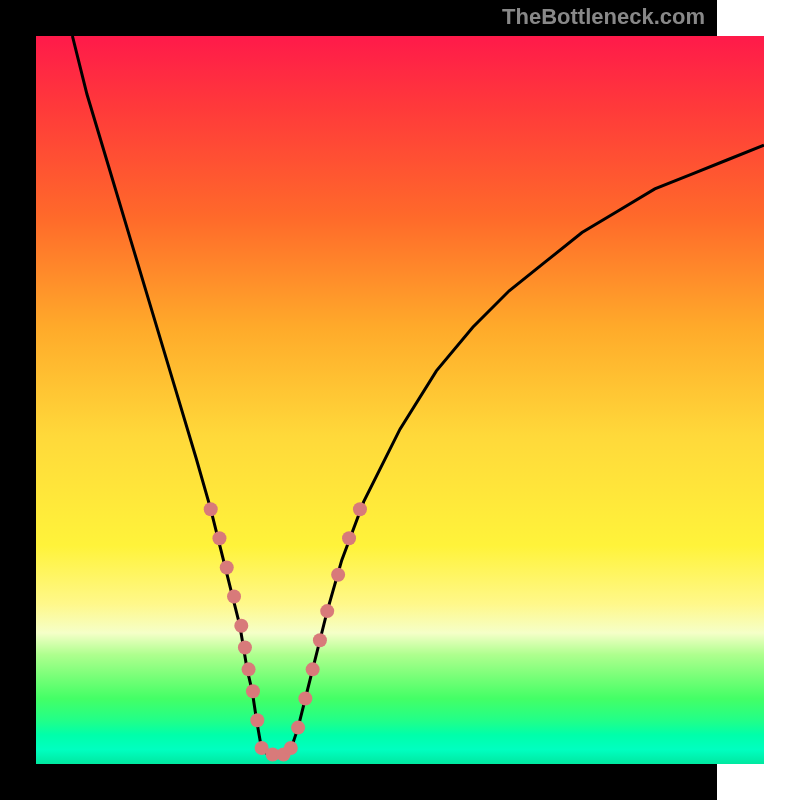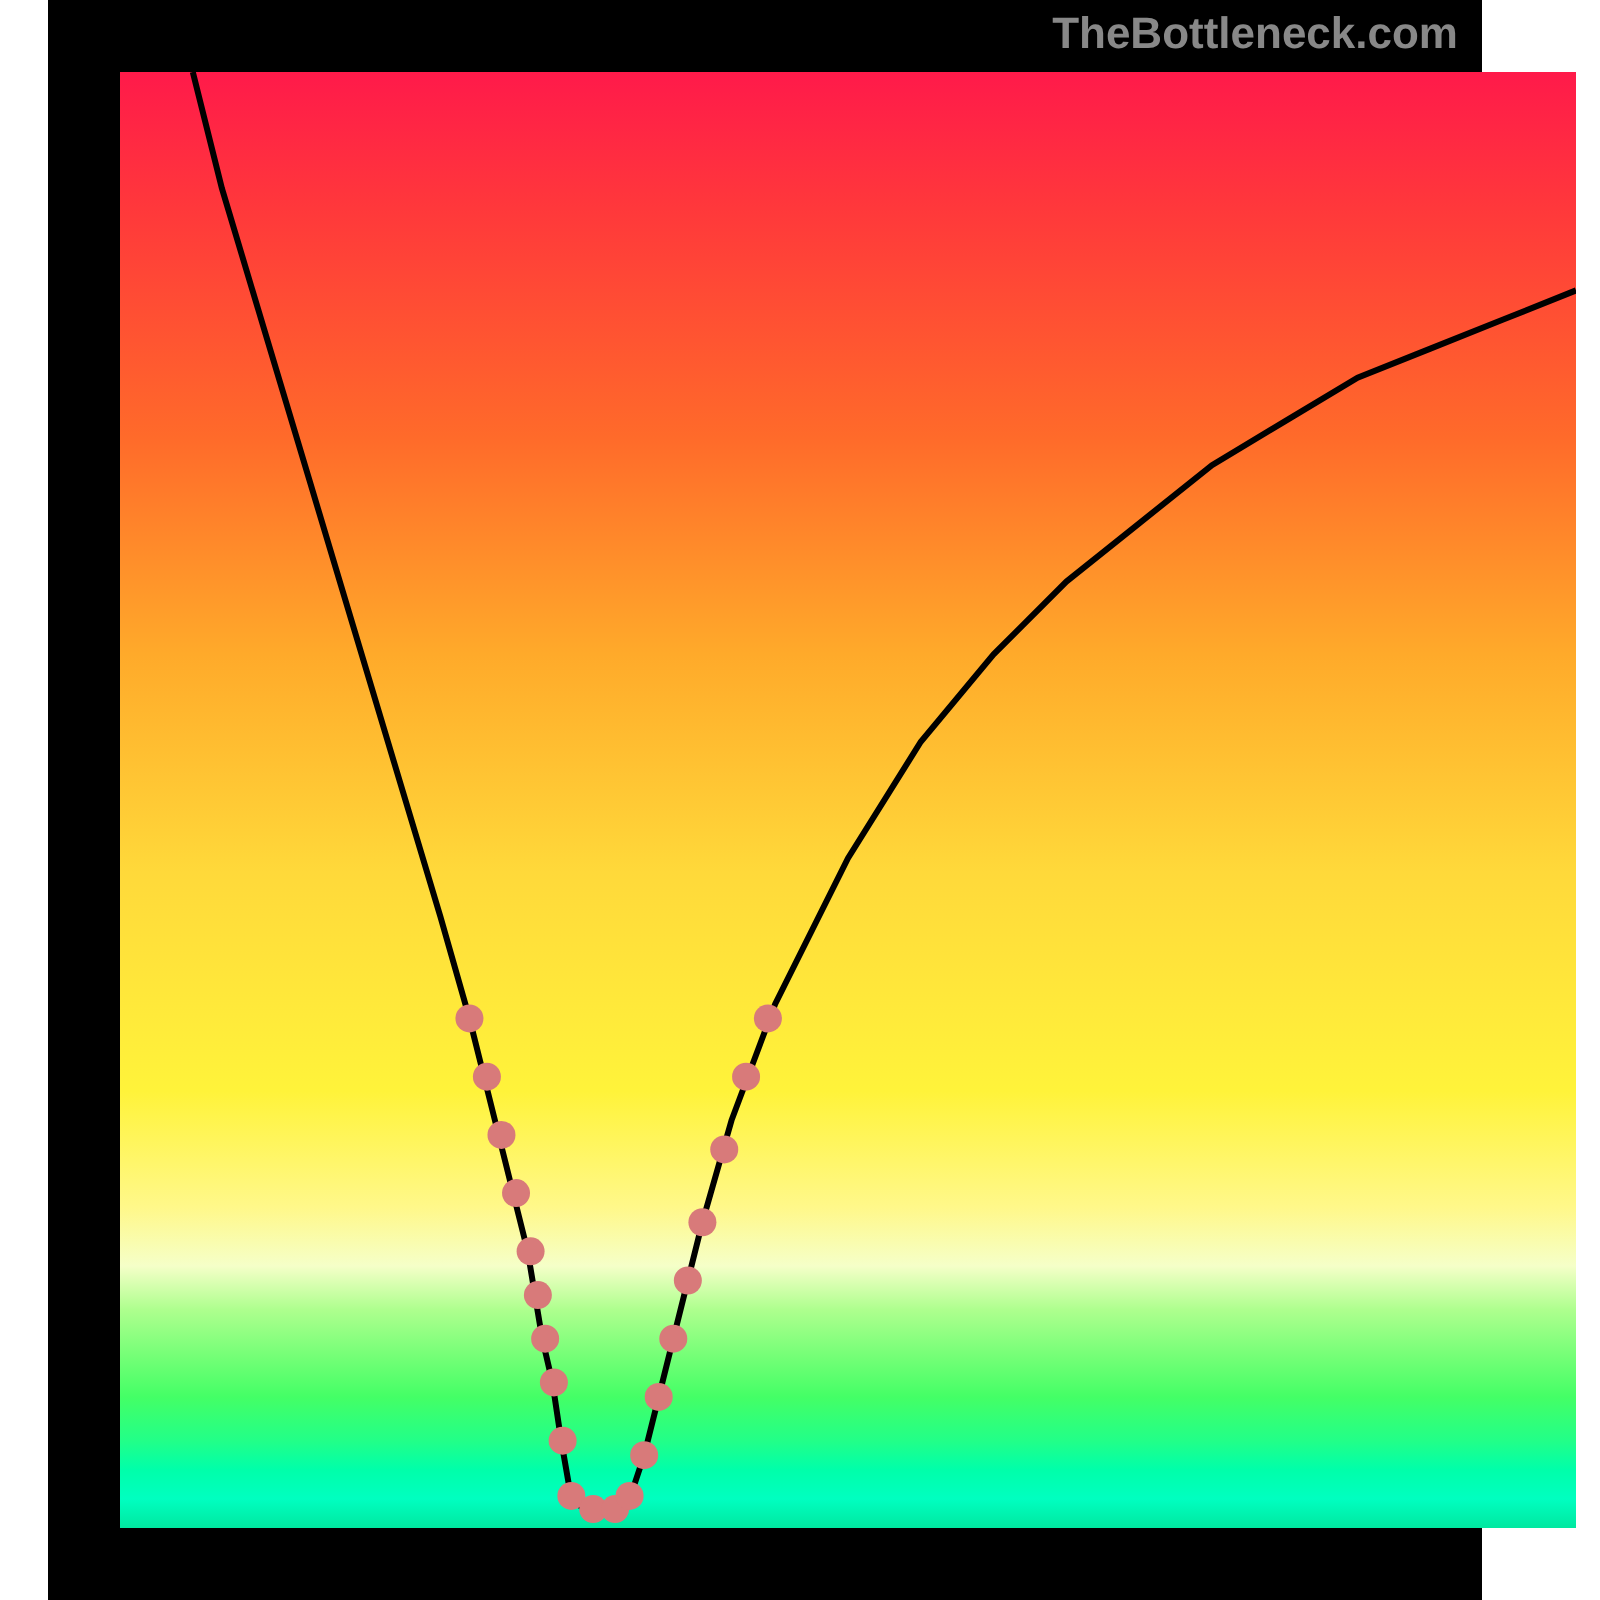--- a/index.html
+++ b/index.html
@@ -8,21 +8,20 @@
     width: 800px;
     height: 800px;
     position: relative;
     font-family: Arial, sans-serif;
   }
   .container {
     width: 717px;
     height: 800px;
     background: #000;
     position: relative;
-    margin-left: 24px;
   }
   .plot-area {
     position: absolute;
     left: 36px;
     top: 36px;
     width: 728px;
     height: 728px;
     background: linear-gradient(to bottom,
       #ff1a4a 0%,
       #ff3a3a 10%,

